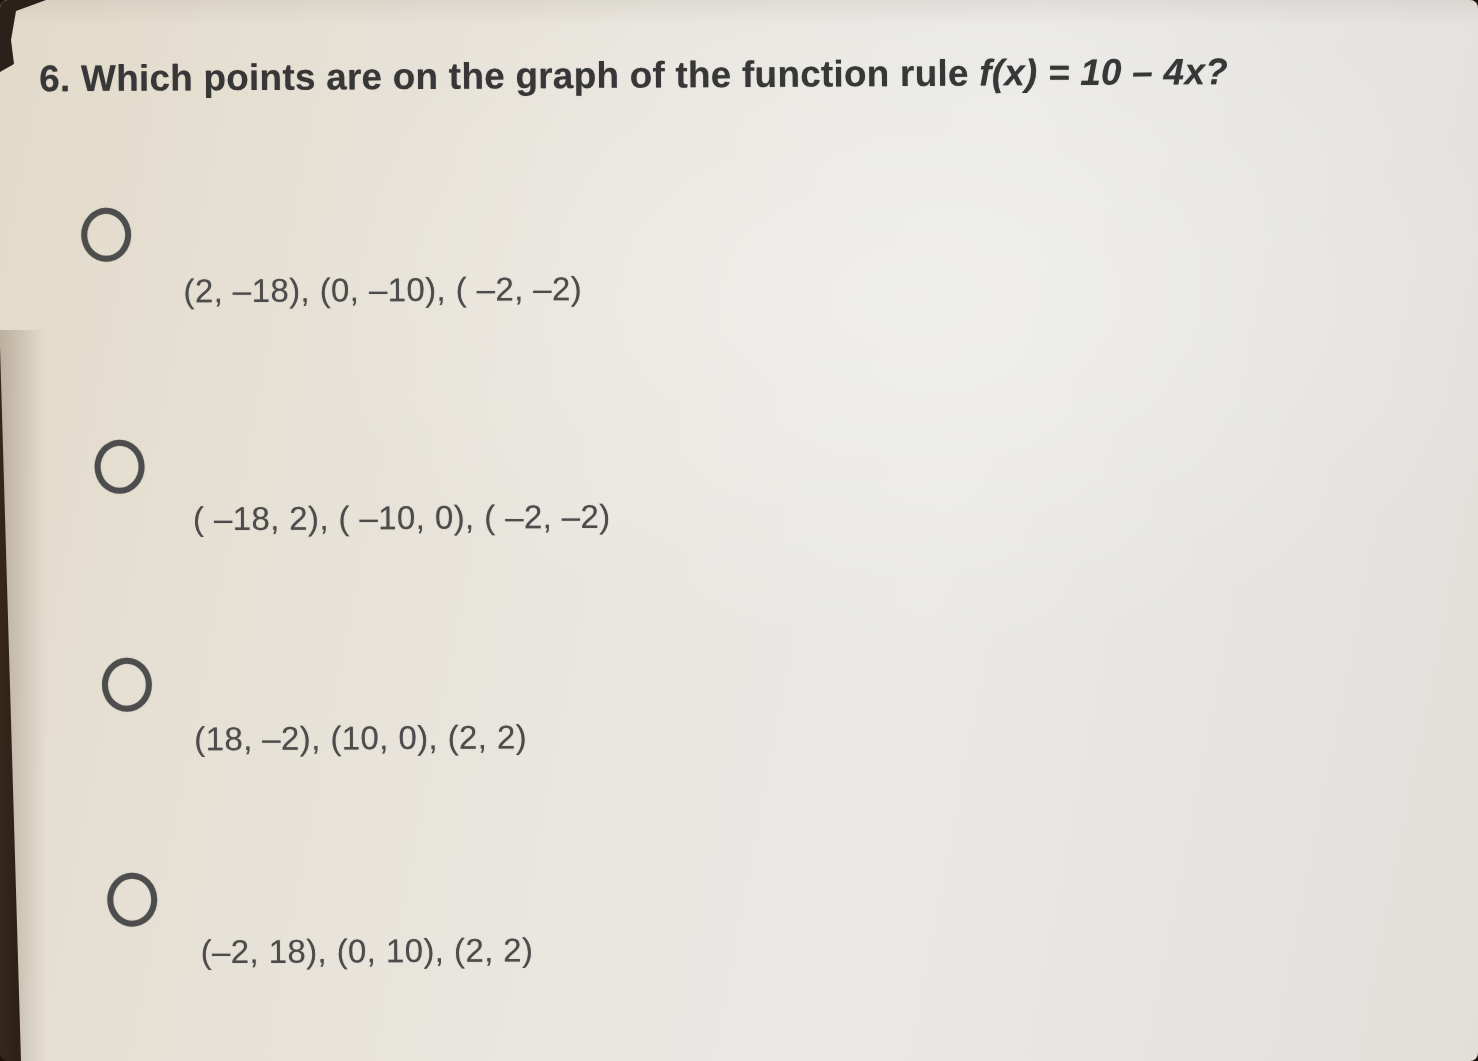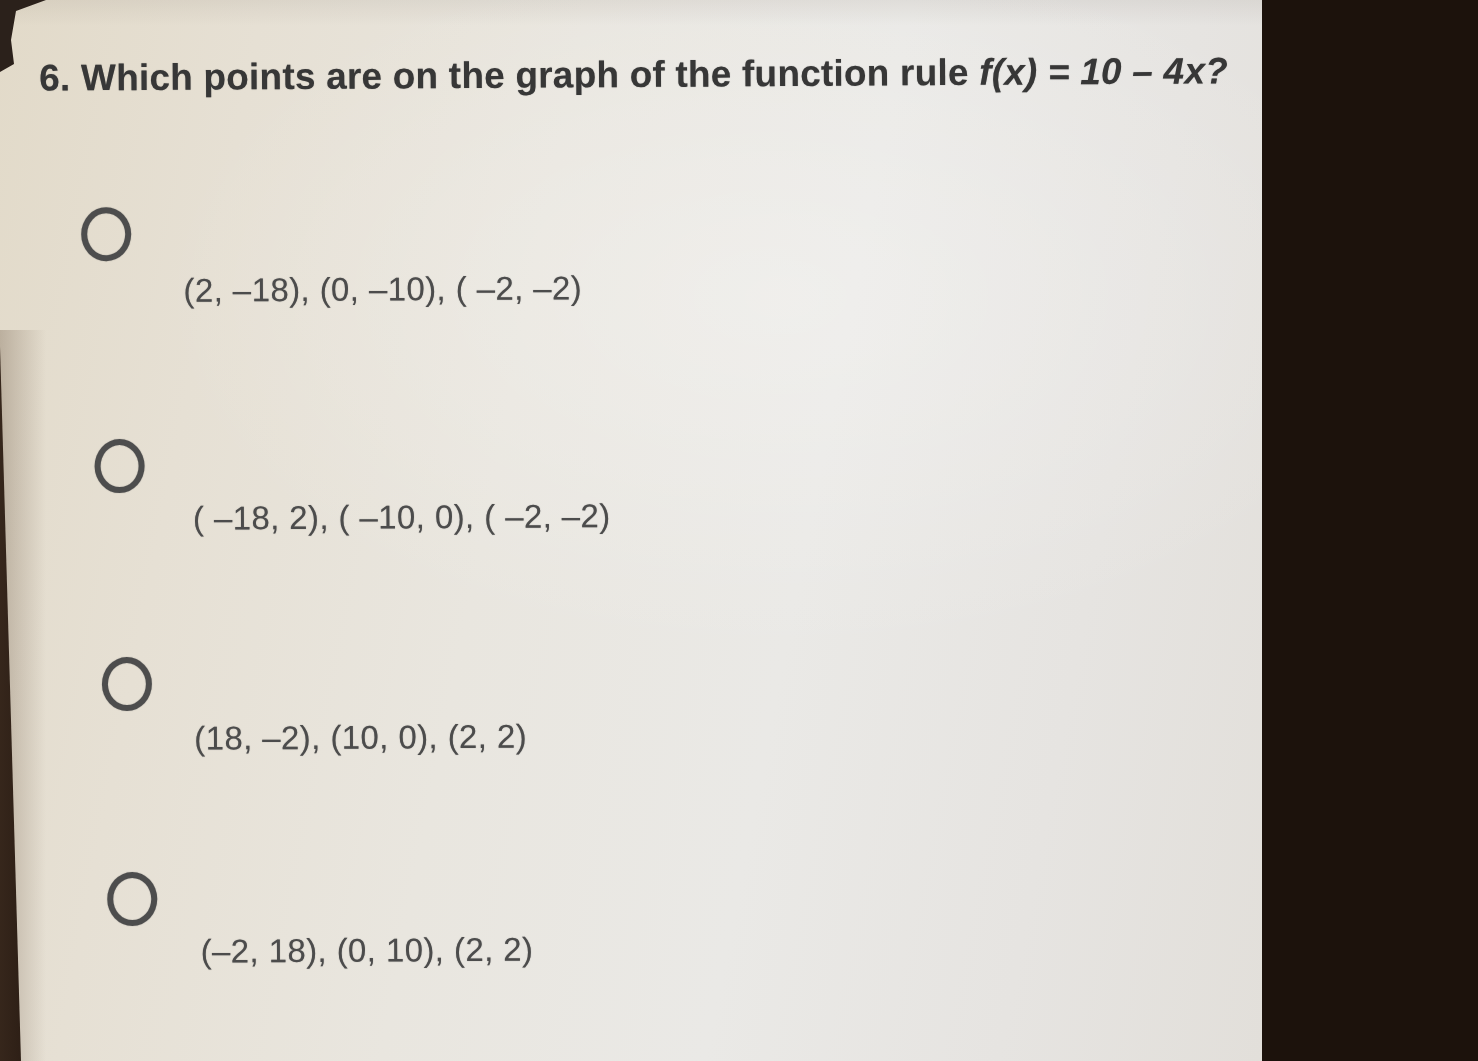--- a/index.html
+++ b/index.html
@@ -2,22 +2,23 @@
 <html><head>
 <meta charset="utf-8">
 <style>
   html,body{margin:0;padding:0;}
   body{
     width:1478px;height:1061px;overflow:hidden;
     font-family:"Liberation Sans", sans-serif;
     background:#1c120c;
   }
   .photo{
-    position:relative;width:1262px;height:1061px;overflow:hidden;
+    position:relative;width:1478px;height:1061px;overflow:hidden;
     background:#241710;
+    border-radius:8px;
   }
   
   .paper{
     position:absolute;inset:0;
     background:
       radial-gradient(ellipse 900px 520px at 62% 28%, rgba(255,255,255,0.28), rgba(255,255,255,0) 70%),
       linear-gradient(101deg, #e2dac9 0%, #e6e0d4 18%, #e9e6df 40%, #eae9e6 62%, #e6e4e1 82%, #e2dfda 100%);
     clip-path:polygon(0 0, 1478px 0, 1478px 1061px, 21px 1061px, 0 346px);
   }
   

